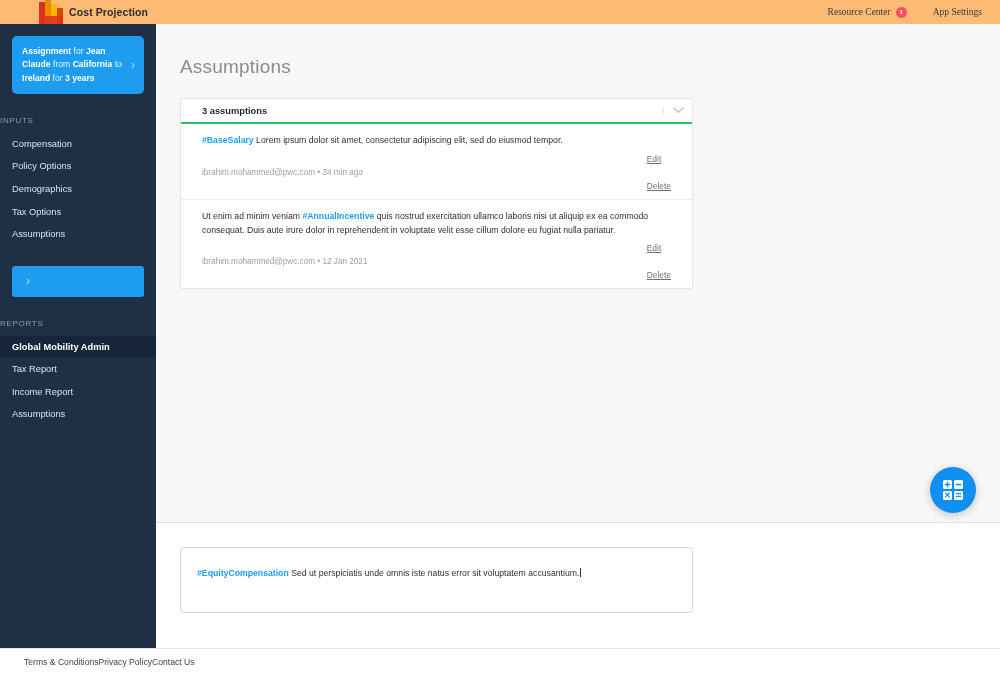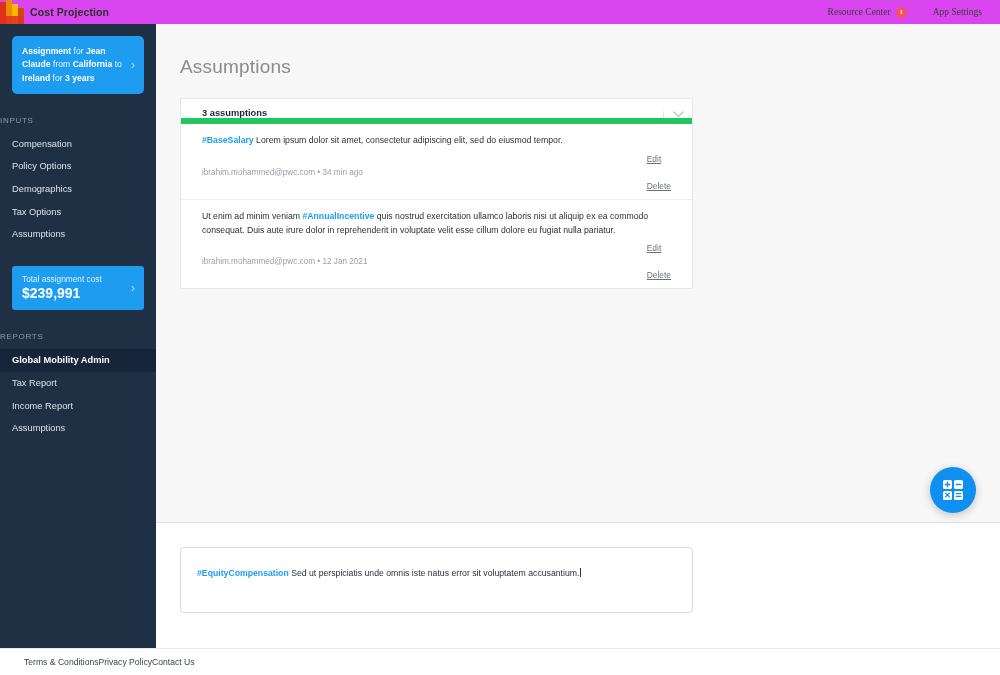--- a/index.html
+++ b/index.html
@@ -11,26 +11,27 @@
   }
   .app {
     position: relative;
     width: 1000px; height: 675px;
     display: flex; flex-direction: column;
   }
 
   
   .topbar {
     height: 24px;
-    background: #d946ef;
+    background: #fdba74;
     display: flex;
     align-items: center;
     flex: 0 0 24px;
     position: relative;
     z-index: 5;
+    padding-left: 39px;
   }
   .logo {
     width: 26px; height: 24px;
     position: relative;
     flex: 0 0 26px;
     overflow: hidden;
   }
   .logo i {
     position: absolute;
     display: block;
@@ -164,22 +165,22 @@
   }
 
   .card {
     width: 513px;
     background: #ffffff;
     border: 1px solid #e4e6e9;
     border-radius: 2px;
   }
   .card-head {
     display: flex;
-    align-items: flex-end;
-    border-bottom: 6px solid #22c55e;
+    align-items: center;
+    border-bottom: 2px solid #22c55e;
     height: 25px;
   }
   .card-head .ct {
     flex: 1;
     display: flex;
     align-items: center;
     padding-left: 21px;
     font-size: 9.3px;
     font-weight: bold;
     color: #1f2430;
@@ -315,24 +316,20 @@
       </div>
 
       <div class="nav-head">INPUTS</div>
       <div class="nav-item">Compensation</div>
       <div class="nav-item">Policy Options</div>
       <div class="nav-item">Demographics</div>
       <div class="nav-item">Tax Options</div>
       <div class="nav-item">Assumptions</div>
 
       <div class="cost-card">
-        <div class="cc-txt">
-          <div class="cc-label">Total assignment cost</div>
-          <div class="cc-value">$239,991</div>
-        </div>
         <span class="chev-right">›</span>
       </div>
 
       <div class="nav-head">REPORTS</div>
       <div class="nav-item active">Global Mobility Admin</div>
       <div class="nav-item">Tax Report</div>
       <div class="nav-item">Income Report</div>
       <div class="nav-item">Assumptions</div>
     </div>
 

